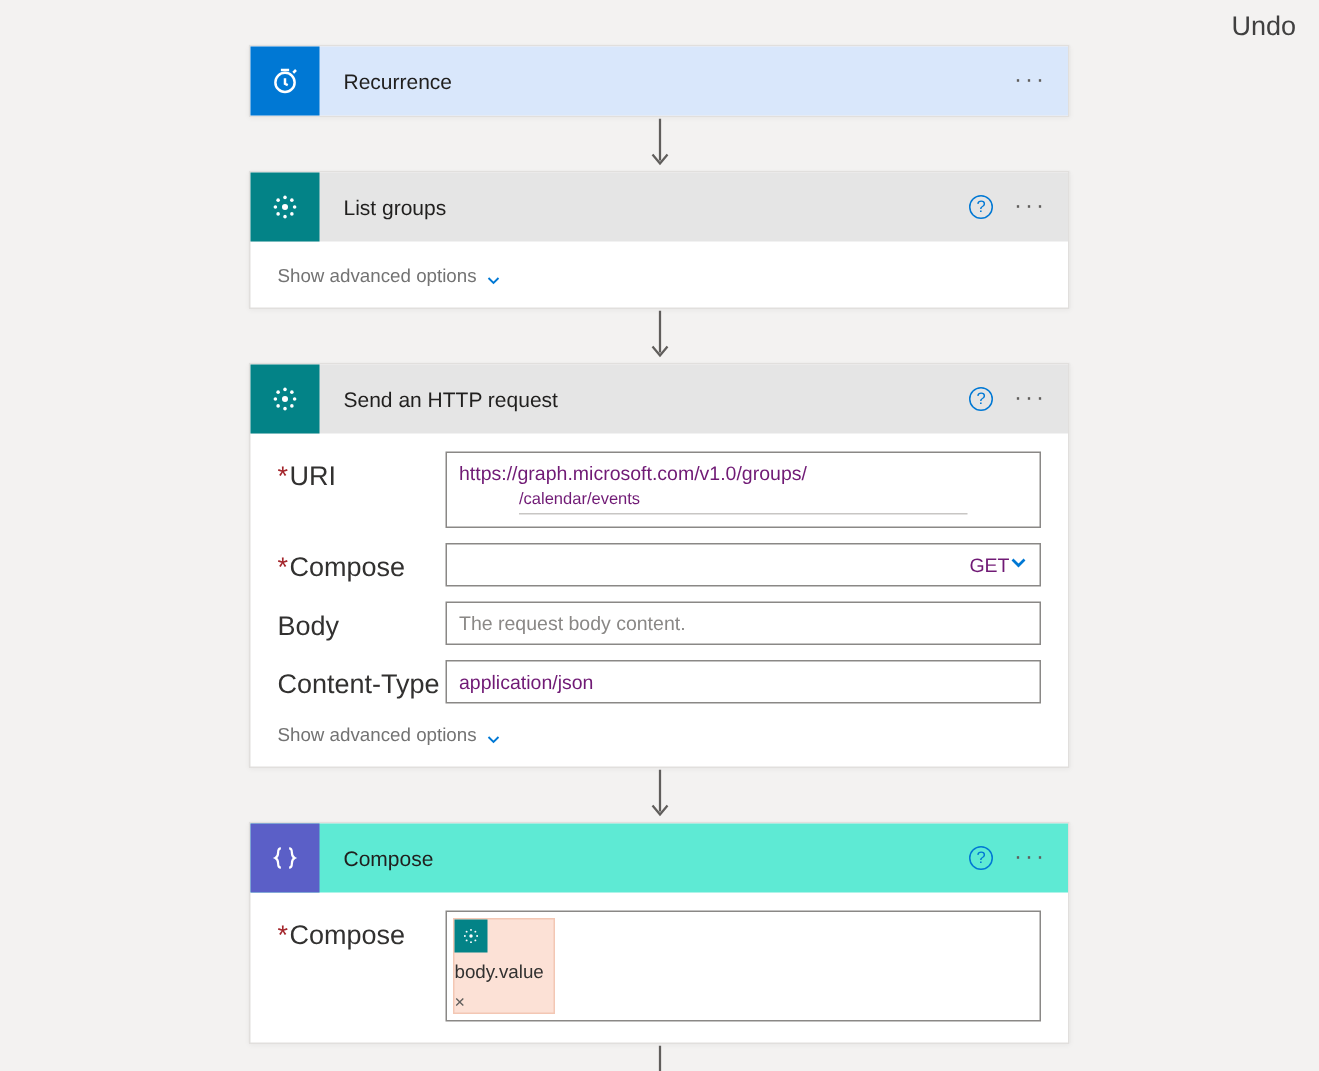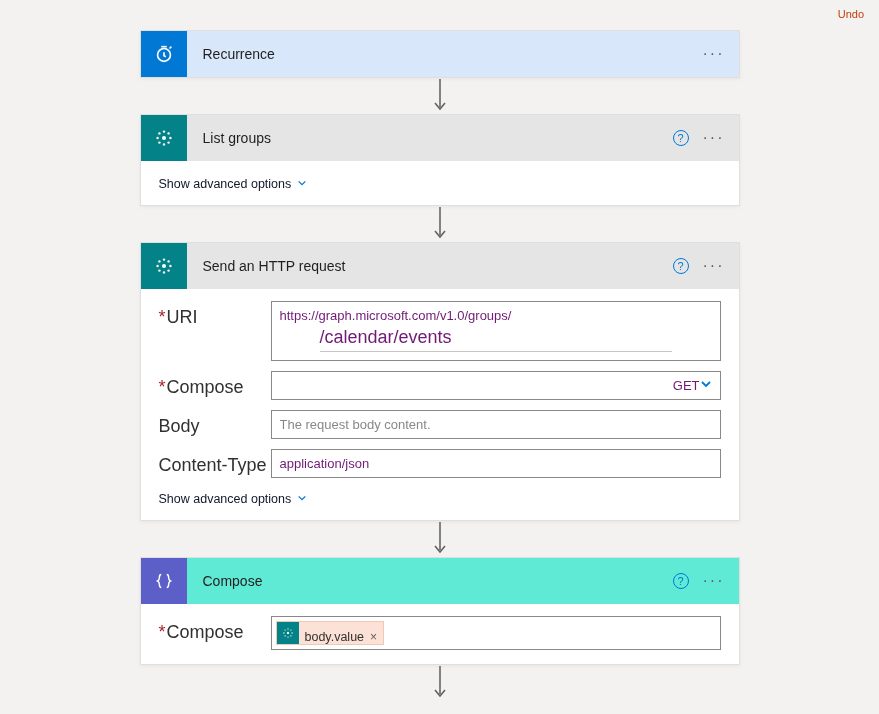--- a/index.html
+++ b/index.html
@@ -17,33 +17,33 @@
     position: relative;
     overflow: hidden;
     padding-top: 30px;
   }
   .topbar {
     position: absolute;
     top: 0;
     right: 15px;
     height: 28px;
     display: flex;
-    align-items: center;
+    align-items: flex-end;
     gap: 20px;
-    color: #c2410c;
-    font-size: 11px;
+    color: #404040;
+    font-size: 18px;
   }
   .col {
     display: flex;
     flex-direction: column;
     align-items: center;
     width: 100%;
   }
   .card {
-    width: 600px;
+    width: 547px;
     background: #fff;
     border: 1px solid #e1dfdd;
     box-shadow: 0 0.3px 0.9px rgba(0,0,0,0.05), 0 1.6px 3.6px rgba(0,0,0,0.05);
   }
   .card-header {
     display: flex;
     align-items: center;
     height: 46px;
   }
   .header-recurrence { background: #d9e7fb; }
@@ -92,23 +92,23 @@
     letter-spacing: 2px;
     cursor: pointer;
     user-select: none;
     line-height: 1;
   }
   .card-body {
     padding: 12px 18px;
   }
   .adv-link {
     display: flex;
-    align-items: flex-start;
+    align-items: flex-end;
     gap: 6px;
-    color: #0f172a;
+    color: #737373;
     font-size: 12.5px;
     cursor: pointer;
     padding: 4px 0 2px 0;
   }
   .chev-down-sm {
     width: 10px; height: 10px;
     display: inline-block;
   }
   .chev-down-sm svg { width: 10px; height: 10px; }
   .form-row {
@@ -137,47 +137,48 @@
   }
   .text-input::placeholder { color: #8a8886; }
   .uri-box {
     padding: 6px 8px 0 8px;
   }
   .uri-line1 { padding-bottom: 4px; }
   .uri-line2 {
     margin: 0 40px 8px 40px;
     border-bottom: 1px solid #c8c6c4;
     padding-bottom: 3px;
-    font-size: 18px;
+    font-size: 11px;
   }
   .select-input {
     display: flex;
     align-items: center;
     justify-content: flex-end;
     cursor: pointer;
   }
   .select-caret svg { width: 12px; height: 12px; }
   .select-caret { color: #0078d4; }
   .token-field {
     width: 100%;
     border: 1px solid #8a8886;
     background: #fff;
     padding: 4px;
     display: flex;
     align-items: center;
   }
   .token {
     display: inline-flex;
-    align-items: flex-end;
+    align-items: flex-start;
     background: #fce1d6;
     border: 1px solid #f3c7b4;
     color: #323130;
     font-size: 12.5px;
     padding-right: 6px;
     gap: 6px;
+    flex-direction: column;
   }
   .token .token-icon {
     width: 22px; height: 22px;
     background: #038387;
     display: inline-flex;
     align-items: center;
     justify-content: center;
   }
   .token .token-icon svg { width: 14px; height: 14px; }
   .token .remove { cursor: pointer; font-size: 12px; color: #605e5c; }

